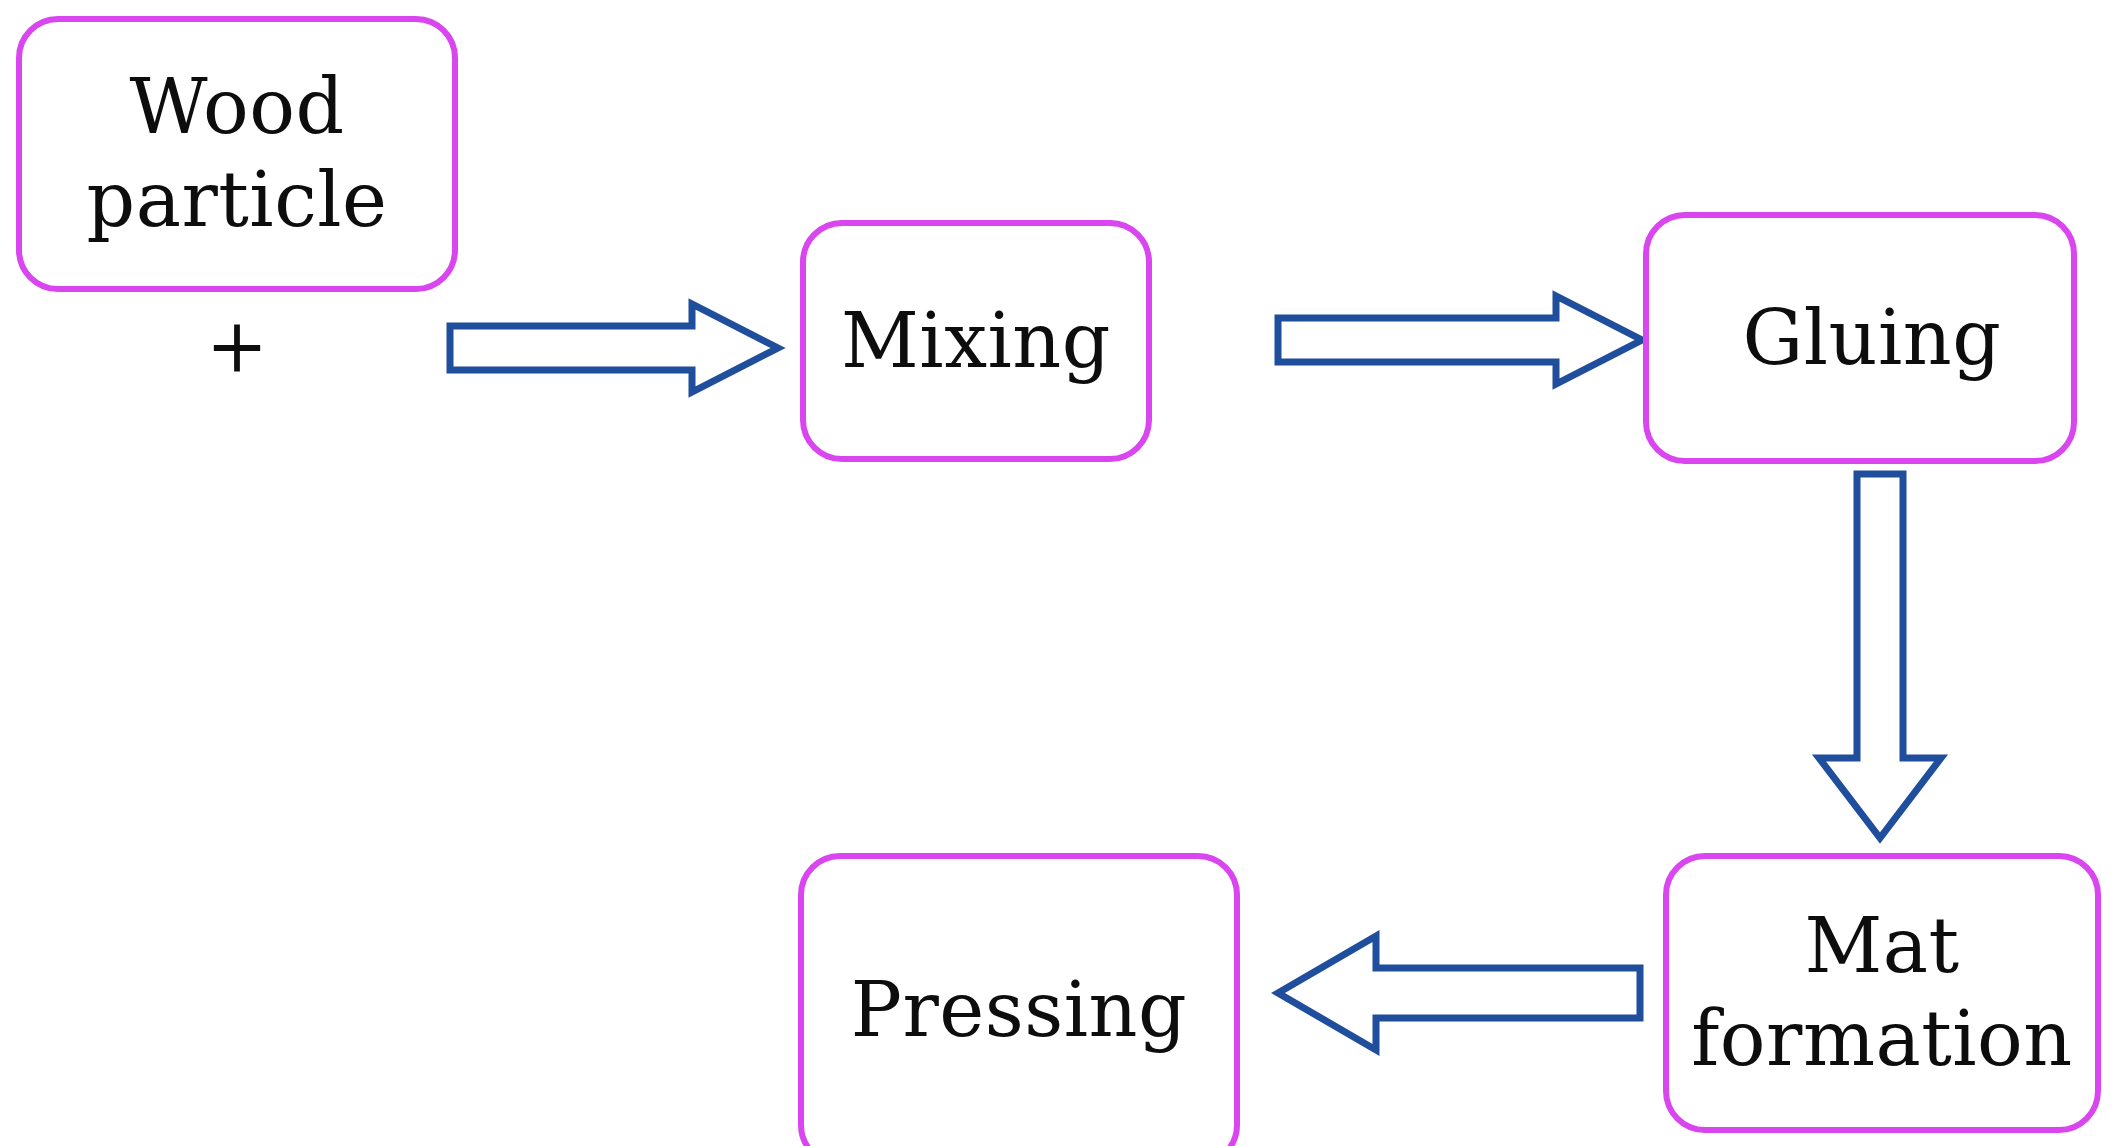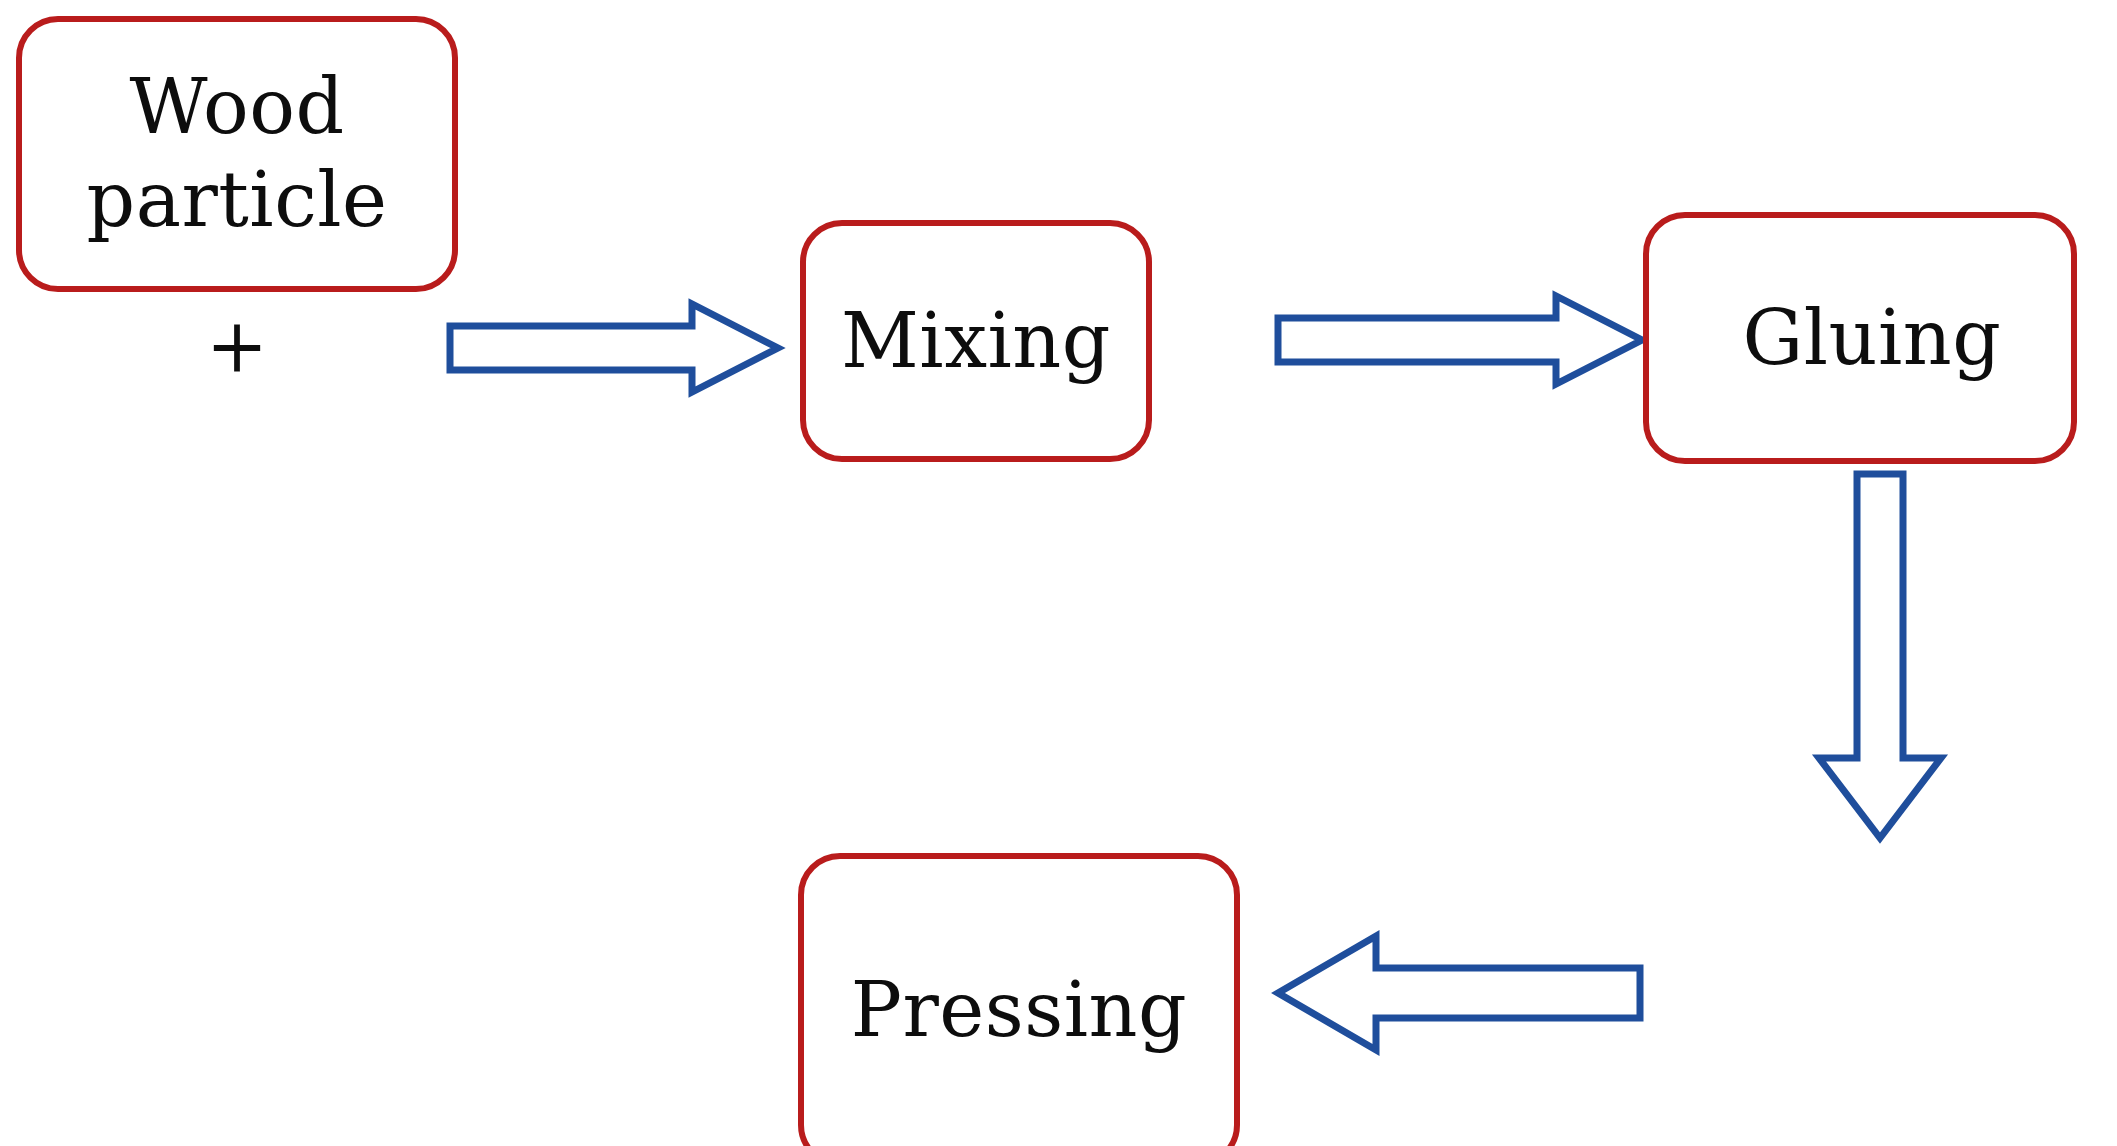--- a/index.html
+++ b/index.html
@@ -15,21 +15,21 @@
     position: relative;
     width: 2117px;
     height: 1146px;
     background: #ffffff;
     overflow: hidden;
   }
   .node {
     position: absolute;
     box-sizing: border-box;
     background: #ffffff;
-    border: 6px solid #b91c1c;
+    border: 6px solid #d946ef;
     border-radius: 42px;
     display: flex;
     align-items: center;
     justify-content: center;
     text-align: center;
   }
   .node-label {
     font-family: "DejaVu Serif", serif;
     color: #0d0d0d;
     font-size: 76px;
@@ -112,20 +112,24 @@
   <div class="node" id="node-gluing">
     <span class="node-label">Gluing</span>
   </div>
 
   <div class="arrow" id="arrow-gluing-to-mat">
     <svg viewBox="0 0 160 372" width="160" height="372" preserveAspectRatio="none">
       <polygon class="arrow-shape" points="57,4 103,4 103,288 141,288 80,368 19,288 57,288"></polygon>
     </svg>
   </div>
 
+  <div class="node" id="node-mat-formation">
+    <span class="node-label">Mat
+formation</span>
+  </div>
 
   <div class="arrow" id="arrow-mat-to-pressing">
     <svg viewBox="0 0 372 126" width="372" height="126" preserveAspectRatio="none">
       <polygon class="arrow-shape" points="368,38 104,38 104,6 6,63 104,120 104,88 368,88"></polygon>
     </svg>
   </div>
 
   <div class="node" id="node-pressing">
     <span class="node-label">Pressing</span>
   </div>

